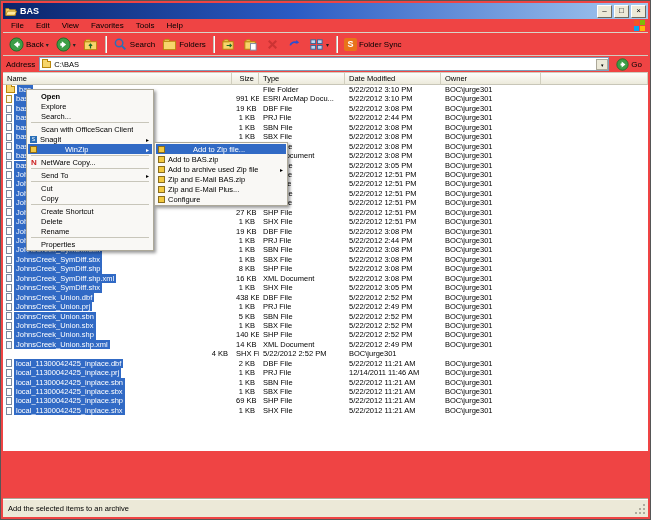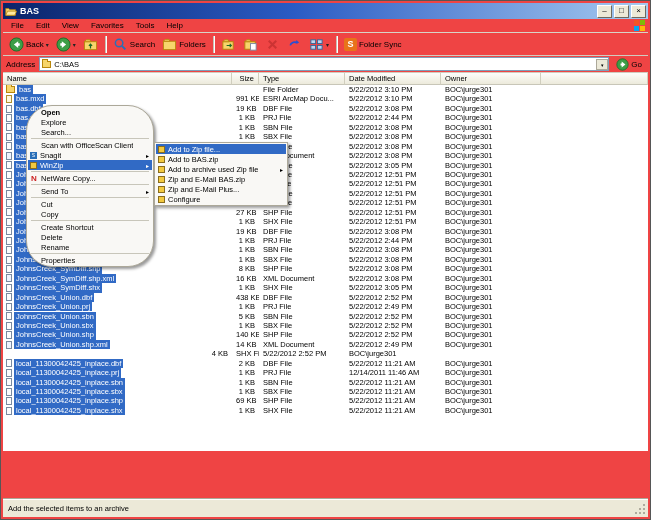--- a/index.html
+++ b/index.html
@@ -52,24 +52,24 @@
   .fico.file, .fico.xml, .fico.arcmap { width: 6px; height: 8px; background: #fdfdfd; border: 1px solid #7a8aa0; }
   .fico.xml { background: #eef3ff; }
   .fico.arcmap { background: #fff7dd; border-color: #b09030; }
   .fico.folder { width: 9px; height: 7px; background: #f7d56b; border: 1px solid #b8860b; position: relative; }
   .fico.folder::before { content: ""; position: absolute; left: -1px; top: -3px; width: 4px; height: 2px; background: #f7d56b; border: 1px solid #b8860b; border-bottom: none; }
   .nametext { white-space: nowrap; overflow: hidden; padding: 0 2px; }
   .nametext.sel { background: #316ac5; color: #fff; }
 
   
   .ctx { position: absolute; background: #f9f8f5; border: 1px solid #aca899; box-shadow: 2px 2px 3px rgba(0,0,0,.4); font-size: 7.5px; padding: 1px; z-index: 10; }
-  .ctx.main { left: 25px; top: 104px; width: 128px; border-radius: 26px; }
+  .ctx.main { left: 25px; top: 88px; width: 128px; }
   .ctx.sub { left: 153px; top: 141px; width: 134px; }
   .mi { height: 10px; display: flex; align-items: center; padding: 0 3px 0 2px; cursor: default; }
-  .mi.hl { background: #316ac5; color: #fff; }
+  .mi.hl { background: #316ac5; color: #fff; gap: 25px; }
   .mi.bold { font-weight: bold; }
   .mico { width: 8px; height: 8px; flex: none; margin-right: 3px; display: inline-flex; align-items: center; justify-content: center; font-size: 6px; }
   .mico.winzip { width: 7px; height: 7px; background: #f3c93f; border: 1px solid #8a6d1d; }
   .mico.snagit { width: 7px; height: 7px; background: #2a6fb8; color: #fff; font-size: 5px; }
   .mico.netware { color: #cc2222; font-weight: bold; font-size: 8px; }
   .mlabel { white-space: nowrap; overflow: hidden; }
   .mi .arrow { margin-left: auto; font-size: 6px; }
   .msep { height: 1px; background: #c8c6ba; margin: 1px 3px; }
 
   

